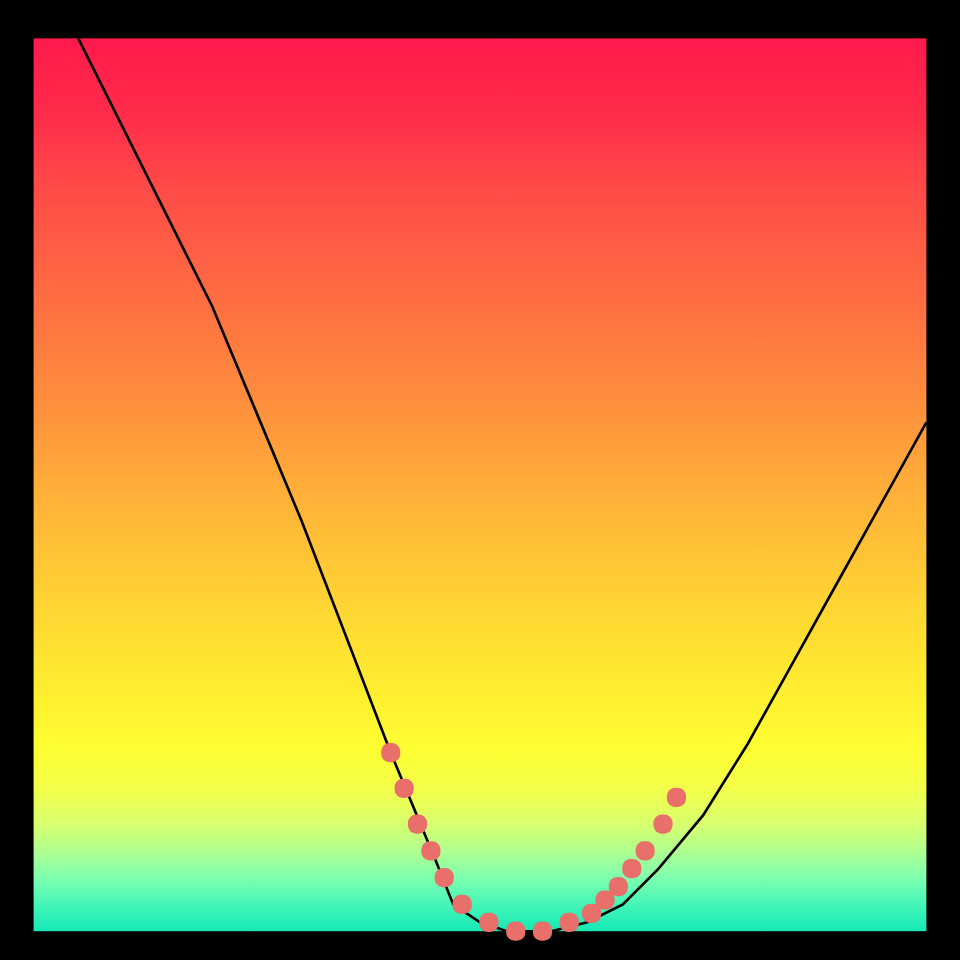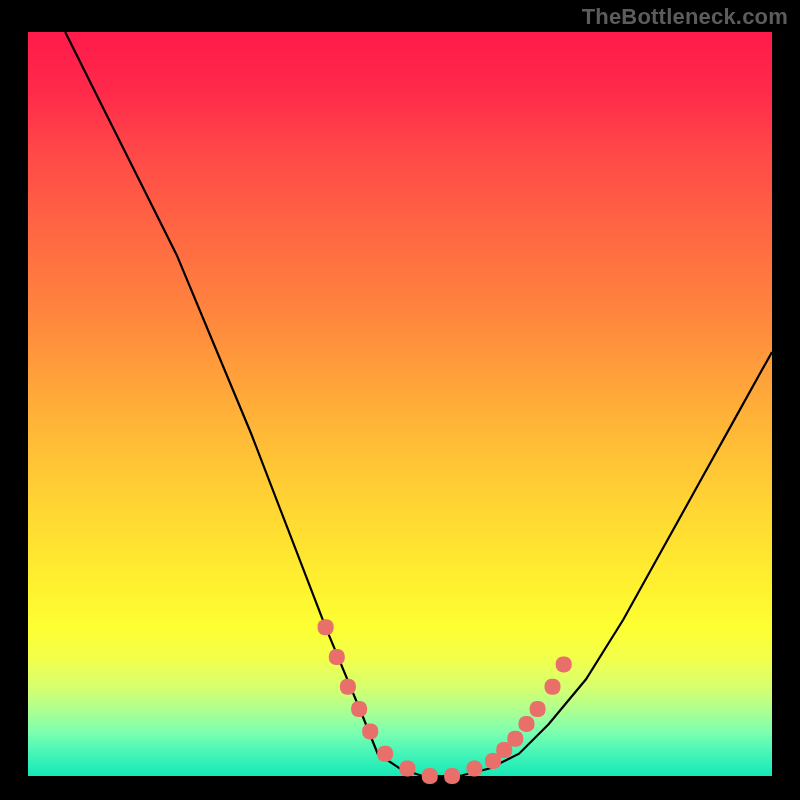--- a/index.html
+++ b/index.html
@@ -58,21 +58,20 @@
     left: 0;
     width: 744px;
     height: 744px;
     overflow: visible;
   }
 </style>
 </head>
 <body>
 
 <div class="frame">
-  <div class="watermark">TheBottleneck.com</div>
   <div class="plot">
     <svg class="curve" viewBox="0 0 744 744" preserveAspectRatio="none">
       <path id="main-curve" fill="none" stroke="#000000" stroke-width="2.2" d="M 37.2 0 L 74.4 74.39999999999998 L 111.6 148.79999999999995 L 148.8 223.20000000000005 L 186 312.48 L 223.2 401.76 L 260.4 498.48 L 297.6 595.2 L 334.8 684.48 L 349.68 721.68 L 372 736.56 L 394.32 744 L 409.20000000000005 744 L 431.52 744 L 461.28 736.56 L 491.04 721.68 L 520.8 691.92 L 558 647.28 L 595.2 587.76 L 632.4 520.8 L 669.6 453.84 L 706.8 386.88 L 744 319.92"></path>
       <g id="marker-group">
           <rect x="289.6" y="587.2" width="16" height="16" rx="7" ry="7" fill="#e86f6a"></rect>
           <rect x="300.8" y="617.0" width="16" height="16" rx="7" ry="7" fill="#e86f6a"></rect>
           <rect x="311.9" y="646.7" width="16" height="16" rx="7" ry="7" fill="#e86f6a"></rect>
           <rect x="323.1" y="669.0" width="16" height="16" rx="7" ry="7" fill="#e86f6a"></rect>
           <rect x="334.2" y="691.4" width="16" height="16" rx="7" ry="7" fill="#e86f6a"></rect>
           <rect x="349.1" y="713.7" width="16" height="16" rx="7" ry="7" fill="#e86f6a"></rect>

